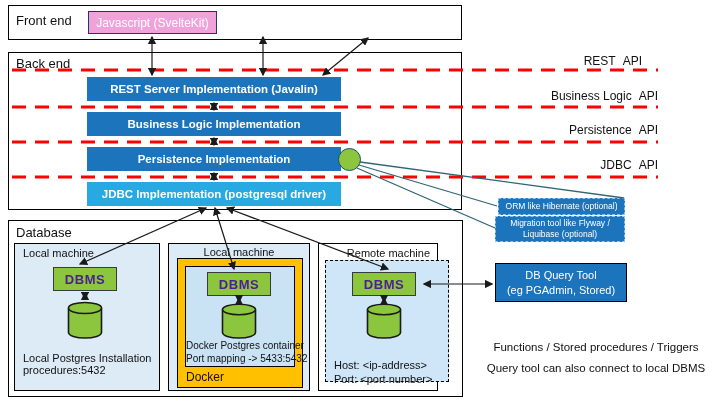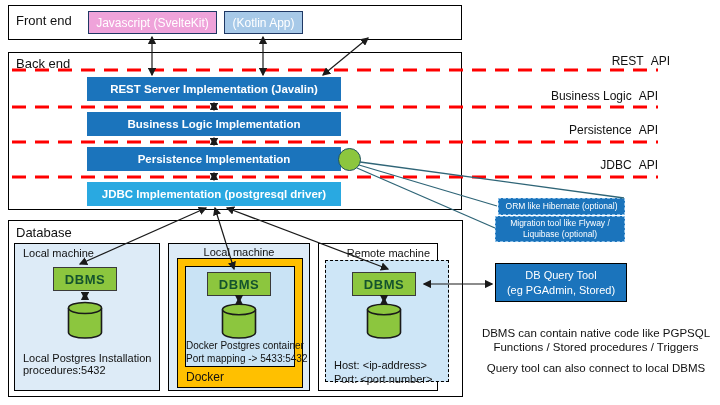--- a/index.html
+++ b/index.html
@@ -20,61 +20,58 @@
   .layer-box{background:var(--layer-blue);display:flex;align-items:center;justify-content:center;
     color:#fff;font-size:11.5px;font-weight:bold;white-space:nowrap;box-sizing:border-box;}
   .api-row{display:flex;justify-content:flex-end;align-items:baseline;gap:7px;
     font-size:12px;color:#111;white-space:nowrap;}
   .opt-box{background:var(--layer-blue);border:1.6px dashed #8fc1e9;box-sizing:border-box;
     color:#fff;font-size:8.5px;text-align:center;display:flex;flex-direction:column;
     align-items:center;justify-content:center;line-height:1.25;}
   .machine{box-sizing:border-box;border:1.3px solid #000;}
   .machine-title{font-size:11px;color:#111;white-space:nowrap;}
   .dbms-box{background:var(--dbms-green);border:1px solid #3a3a3a;box-sizing:border-box;
-    display:flex;align-items:center;justify-content:center;color:#14532d;
+    display:flex;align-items:center;justify-content:center;color:#4c1d95;
     font-size:13px;font-weight:bold;letter-spacing:.5px;}
   .caption{font-size:11px;color:#111;white-space:nowrap;}
   .small-caption{font-size:10px;color:#111;white-space:nowrap;text-align:center;}
   .note{font-size:11.5px;color:#111;white-space:nowrap;text-align:center;}
   svg{display:block;}
 </style>
 </head>
 <body>
 
 <div id="stage" style="--layer-blue: #1b74bc; --jdbc-cyan: #29a9e1; --frontend-pink: #efa3da; --frontend-blue: #a7c9e8; --frontend-border: #1f3864; --dbms-green: #8cc63e; --docker-orange: #ffc000; --machine-blue: #ddebf7; --inner-blue: #c9e3f5; --remote-inner-blue: #cee6f7; --api-line-red: #ff0000; --connector-teal: #2f6577;">
 
   <div class="abs frame" style="left:8px;top:5px;width:454px;height:35px;"></div>
   <div class="abs section-label" style="left:16px;top:13px;">Front end</div>
 
   <div class="abs app-box" style="left:88px;top:11px;width:129px;height:23px;background:var(--frontend-pink);">
     <span>Javascript (SvelteKit)</span>
-  </div>
-  <div class="abs app-box" style="left:224px;top:11px;width:79px;height:23px;background:var(--frontend-blue);">
-    <span>(Kotlin App)</span>
   </div>
 
   <div class="abs frame" style="left:8px;top:52px;width:454px;height:158px;"></div>
   <div class="abs section-label" style="left:16px;top:56px;">Back end</div>
 
   <div class="abs layer-box" style="left:87px;top:77px;width:254px;height:24px;">
     <span>REST Server Implementation (Javalin)</span>
   </div>
   <div class="abs layer-box" style="left:87px;top:147px;width:254px;height:24px;">
     <span>Persistence Implementation</span>
   </div>
   <div class="abs layer-box" style="left:87px;top:112px;width:254px;height:24px;">
     <span>Business Logic Implementation</span>
   </div>
   <div class="abs layer-box" style="left:87px;top:182px;width:254px;height:24px;background:var(--jdbc-cyan);">
     <span>JDBC Implementation (postgresql driver)</span>
   </div>
 
   <div class="abs" style="left:338px;top:148px;width:23px;height:23px;border-radius:50%;background:var(--dbms-green);border:1.6px solid #1c4f63;box-sizing:border-box;"></div>
 
-  <div class="abs api-row" style="left:392px;top:54px;width:278px;">
+  <div class="abs api-row" style="left:364px;top:54px;width:278px;">
     <span>REST</span>
       <span>API</span>
   </div>
   <div class="abs api-row" style="left:380px;top:89px;width:278px;">
     <span>Business Logic</span>
       <span>API</span>
   </div>
   <div class="abs api-row" style="left:380px;top:123px;width:278px;">
     <span>Persistence</span>
       <span>API</span>
@@ -138,21 +135,20 @@
   <svg class="abs" style="left:366px;top:303px;" width="36" height="36" viewBox="0 0 36 36">
     <path d="M1.5 6.5 v23 a16.5 5.5 0 0 0 33 0 V6.5" fill="#8cc63e" stroke="#1a1a1a" stroke-width="1.6"></path>
     <ellipse cx="18" cy="6.5" rx="16.5" ry="5.2" fill="#8cc63e" stroke="#1a1a1a" stroke-width="1.6"></ellipse>
   </svg>
 
   <div class="abs" style="left:495px;top:263px;width:132px;height:39px;background:var(--layer-blue);border:1px solid #000;box-sizing:border-box;display:flex;flex-direction:column;align-items:center;justify-content:center;color:#fff;font-size:11px;line-height:1.3;">
     <span>DB Query Tool</span>
     <span>(eg PGAdmin, Stored)</span>
   </div>
 
-  <div class="abs note" style="left:476px;top:327px;width:240px;">DBMS can contain native code like PGPSQL</div>
   <div class="abs note" style="left:476px;top:341px;width:240px;">Functions / Stored procedures / Triggers</div>
   <div class="abs note" style="left:476px;top:362px;width:240px;">Query tool can also connect to local DBMS</div>
 
   <svg class="abs" style="left:0;top:0;pointer-events:none;" width="720" height="405" viewBox="0 0 720 405">
     <defs>
       <marker id="ah" viewBox="0 0 10 10" refX="8.5" refY="5" markerWidth="7" markerHeight="7" orient="auto-start-reverse">
         <path d="M0,0 L10,5 L0,10 z" fill="#1a1a1a"></path>
       </marker>
     </defs>
 

